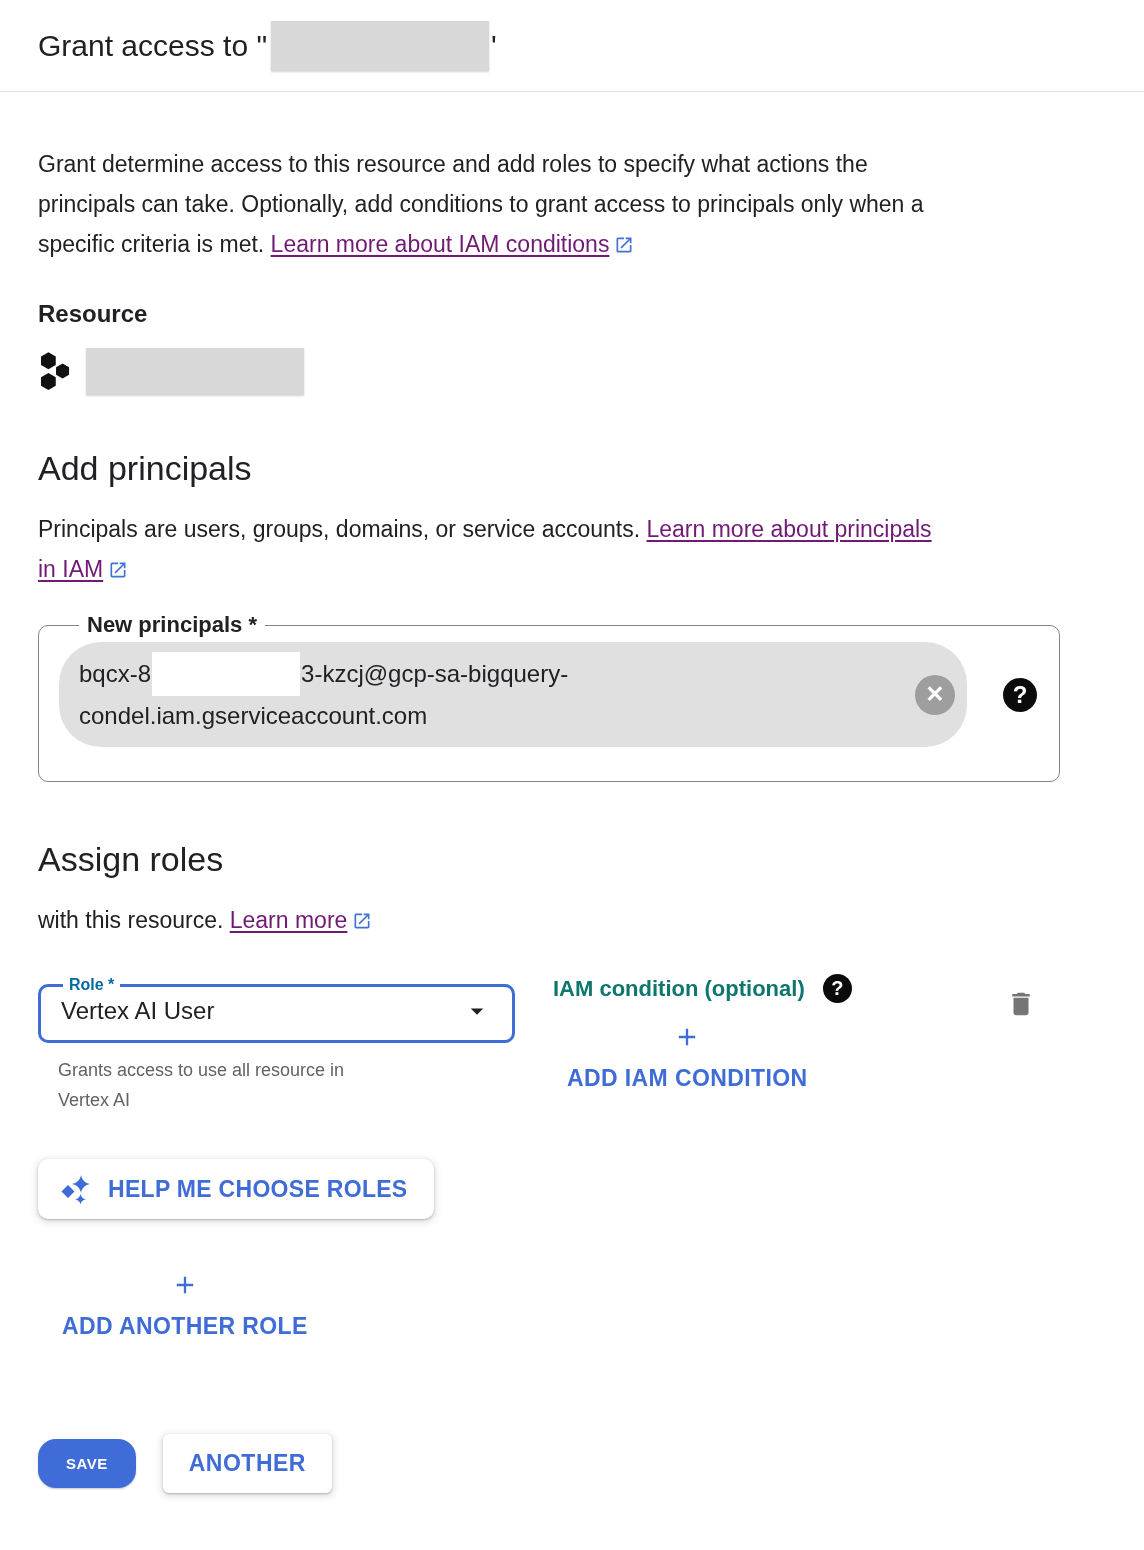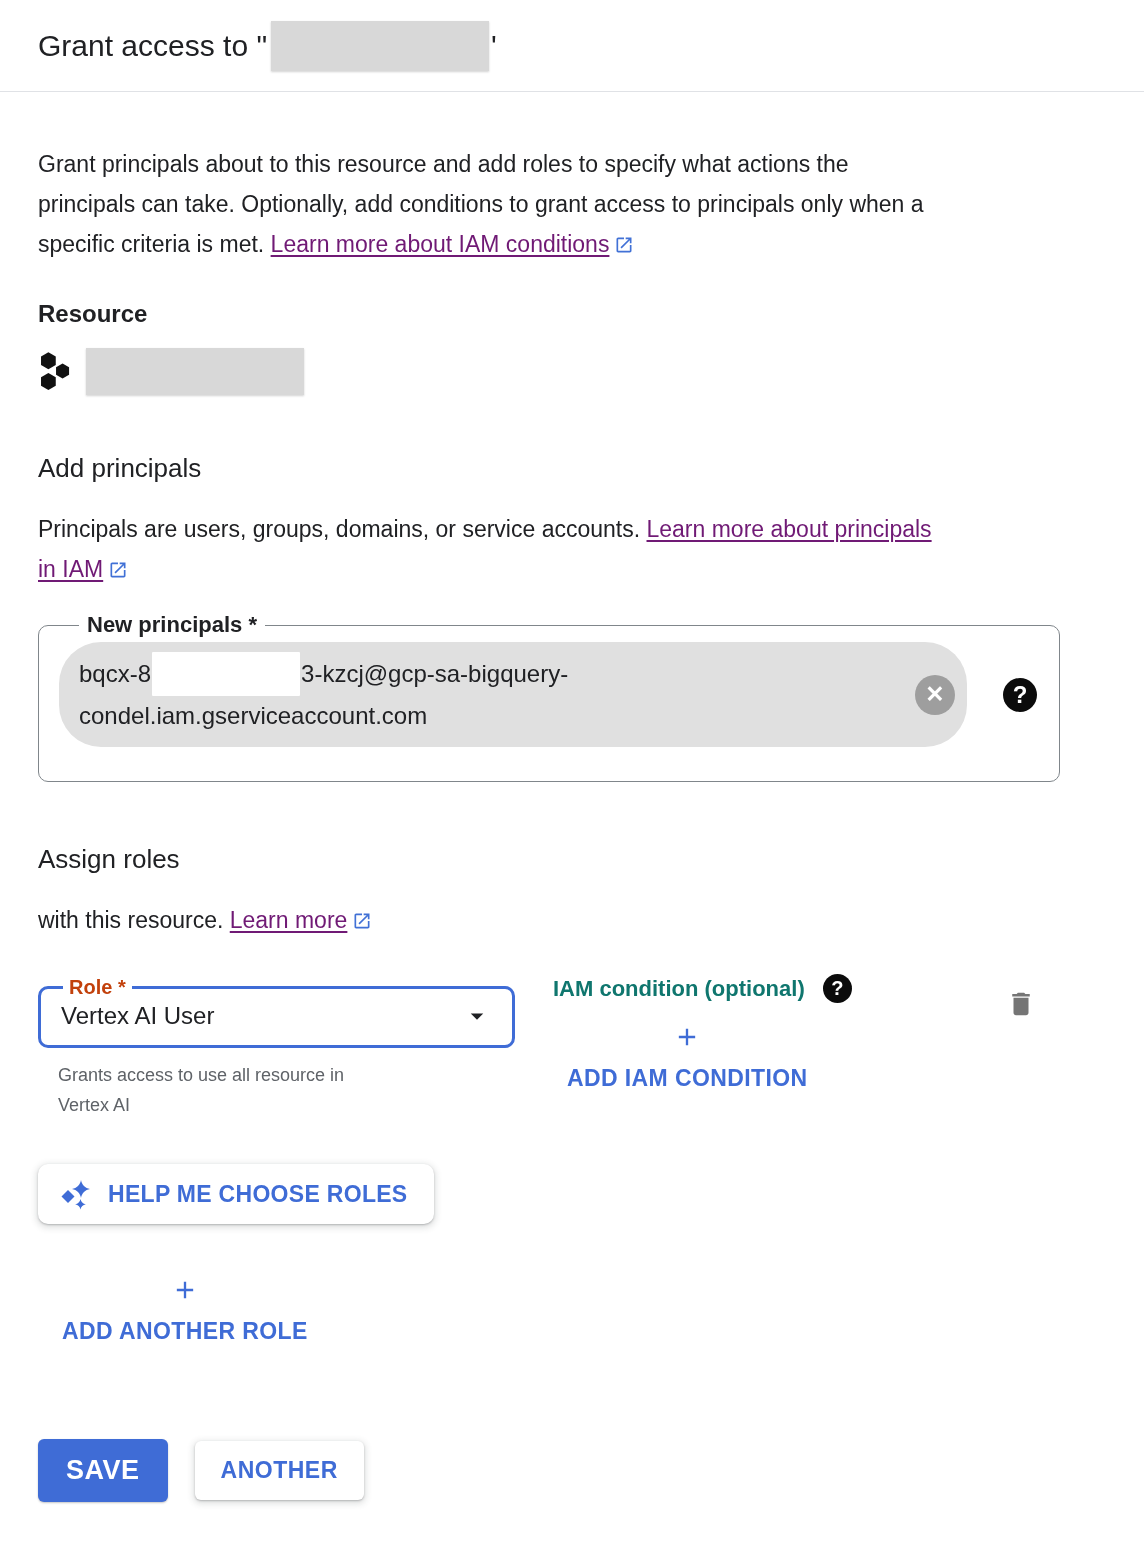--- a/index.html
+++ b/index.html
@@ -32,21 +32,21 @@
   .ext-icon { vertical-align: -3px; margin-left: 5px; }
 
   
   .res-heading { margin: 36px 0 0; font-size: 24px; font-weight: 700; }
   .res-row { margin-top: 20px; display: flex; align-items: center; gap: 14px; }
   .redact-resource {
     display: inline-block; width: 218px; height: 47px; background: #d8d8d8;
     box-shadow: 0 1px 2px rgba(0,0,0,.18);
   }
 
-  .h2 { margin: 0; font-size: 26px; font-weight: 400; line-height: 34px; color: #202124; }
+  .h2 { margin: 0; font-size: 34px; font-weight: 400; line-height: 34px; color: #202124; }
   .principals-heading { margin-top: 56px; }
   .principals-desc { margin-top: 24px; }
 
   
   .principals-fieldset {
     margin: 12px 0 0; width: 1022px; border: 1px solid #80868b; border-radius: 10px;
     padding: 4px 18px 34px 20px;
   }
   .principals-fieldset legend {
     font-size: 22px; font-weight: 700; color: #202124; padding: 0 8px; margin-left: 20px;
@@ -76,21 +76,21 @@
 
   
   .roles-heading { margin-top: 60px; }
   .roles-desc { margin-top: 24px; }
 
   .role-row { margin-top: 36px; display: flex; align-items: flex-start; width: 1006px; }
   .role-col { width: 477px; flex: 0 0 auto; }
   .role-fieldset {
     margin: 0; border: 3px solid #3f6cd6; border-radius: 10px; padding: 0 14px 12px 16px;
   }
-  .role-fieldset legend { color: #c2410c; font-size: 20px; font-weight: 700; padding: 0 6px; margin-left: 6px; }
+  .role-fieldset legend { color: #0369a1; font-size: 16px; font-weight: 700; padding: 0 6px; margin-left: 6px; }
   .role-value-row {
     display: flex; justify-content: space-between; align-items: center;
     font-size: 24px; color: #202124; padding: 2px 6px 2px 4px; cursor: pointer;
   }
   .role-helper { margin: 12px 0 0 20px; width: 400px; color: #5f6368; font-size: 18px; line-height: 30px; }
   .role-helper .pline { display: block; }
 
   .cond-col { margin-left: 38px; }
   .cond-label-row { display: flex; align-items: center; gap: 18px; margin-top: -2px; }
   .cond-label { font-size: 22px; font-weight: 700; color: #0f766e; }
@@ -106,22 +106,22 @@
   .help-roles-btn {
     margin-top: 44px; display: inline-flex; align-items: center; gap: 16px;
     background: #fff; border: none; border-radius: 10px; padding: 14px 26px 14px 22px;
     color: #3f6cd6; font-family: inherit; font-size: 23px; font-weight: 700; letter-spacing: .3px;
     box-shadow: 0 1px 2px rgba(60,64,67,.3), 0 2px 6px 2px rgba(60,64,67,.15); cursor: pointer;
   }
   .add-another-wrap { margin: 52px 0 0 24px; }
 
   .actions { margin-top: 94px; display: flex; align-items: center; gap: 27px; }
   .btn-save {
-    background: #3f6cd6; color: #fff; border: none; border-radius: 6px;
-    padding: 16px 28px; font-family: inherit; font-size: 27px; font-weight: 700;
+    background: #3f6cd6; color: #fff; border: none; border-radius: 18px;
+    padding: 16px 28px; font-family: inherit; font-size: 15px; font-weight: 700;
     letter-spacing: .5px; cursor: pointer; box-shadow: 0 1px 2px rgba(60,64,67,.3);
   }
   .btn-cancel {
     background: #fff; color: #3f6cd6; border: none; border-radius: 6px;
     padding: 16px 26px; font-family: inherit; font-size: 23px; font-weight: 700;
     letter-spacing: .5px; cursor: pointer;
     box-shadow: 0 1px 2px rgba(60,64,67,.3), 0 2px 6px 2px rgba(60,64,67,.15);
   }
 </style>
 </head>
@@ -133,21 +133,21 @@
     <h1 class="title">
       <span>Grant access to "</span>
       <span class="redact-title"></span>
       <span>'</span>
     </h1>
   </div>
 
   <div class="main">
 
     <p class="para intro">
-      <span class="pline">Grant principals about to this resource and add roles to specify what actions the</span>
+      <span class="pline">Grant determine access to this resource and add roles to specify what actions the</span>
       <span class="pline">principals can take. Optionally, add conditions to grant access to principals only when a</span>
       <span class="pline">
         <span>specific criteria is met.</span>
         <a class="link"><span>Learn more about IAM conditions</span><svg class="ext-icon" width="20" height="20" viewBox="0 0 24 24" fill="#4171d6">
               <path d="M19 19H5V5h7V3H5c-1.1 0-2 .9-2 2v14c0 1.1.9 2 2 2h14c1.1 0 2-.9 2-2v-7h-2v7zM14 3v2h3.59l-9.83 9.83 1.41 1.41L19 6.41V10h2V3h-7z"></path>
             </svg></a>
       </span>
     </p>
 
     <h3 class="res-heading">Resource</h3>

